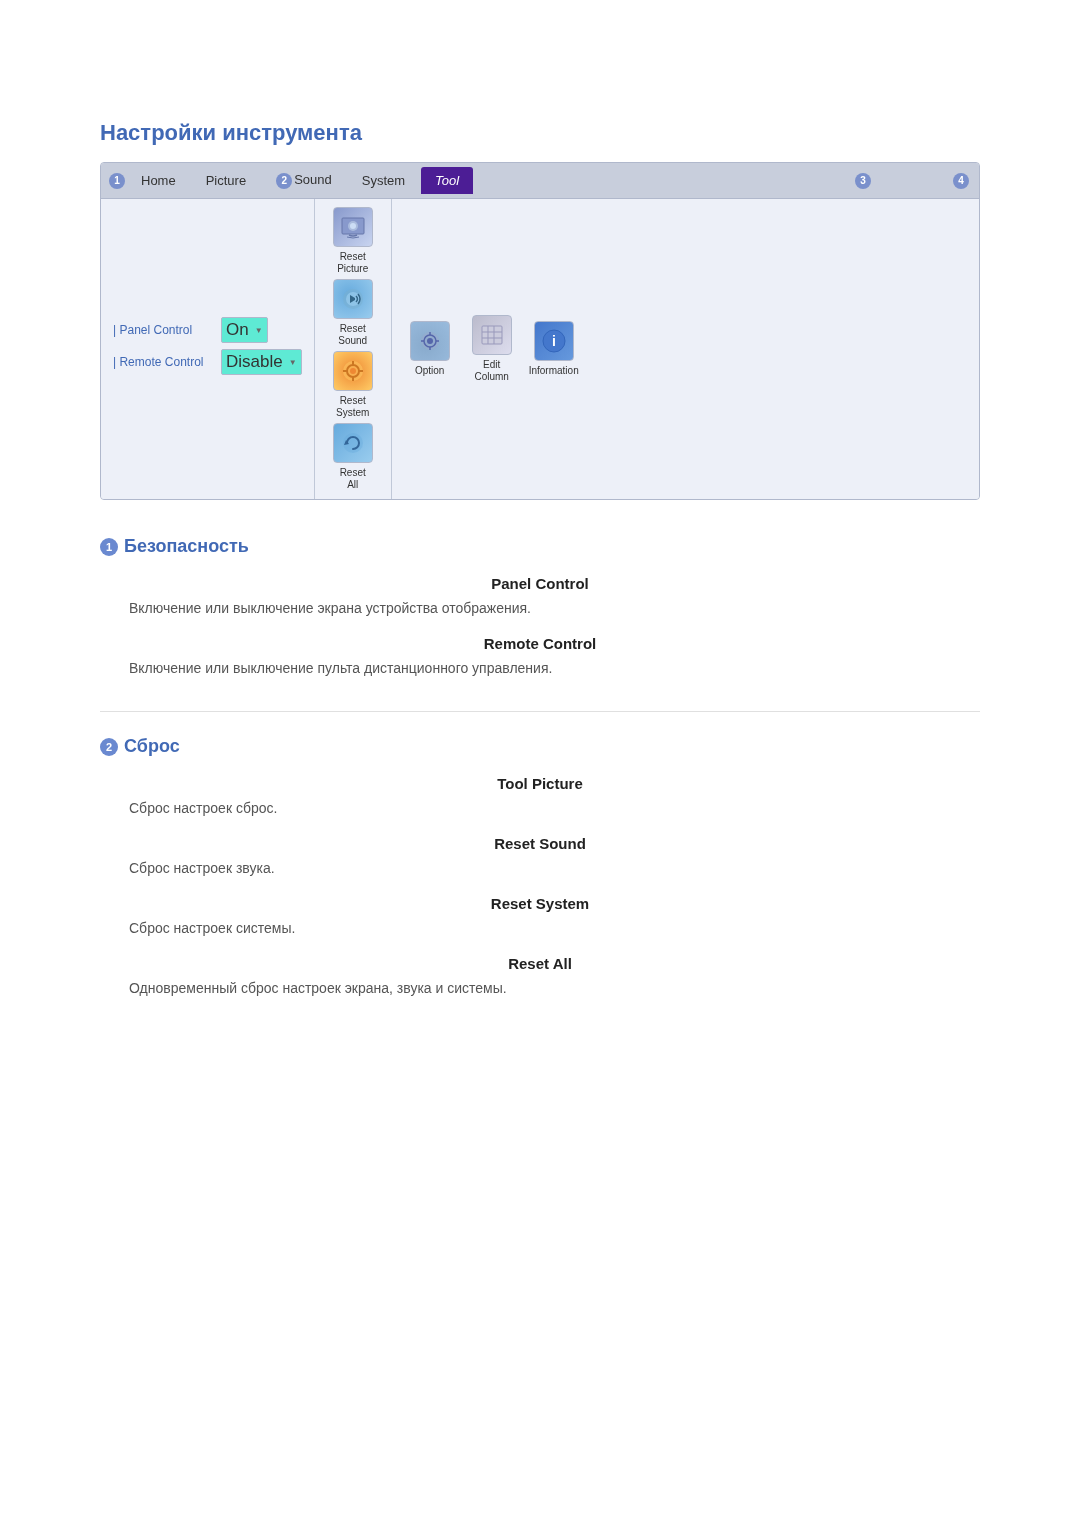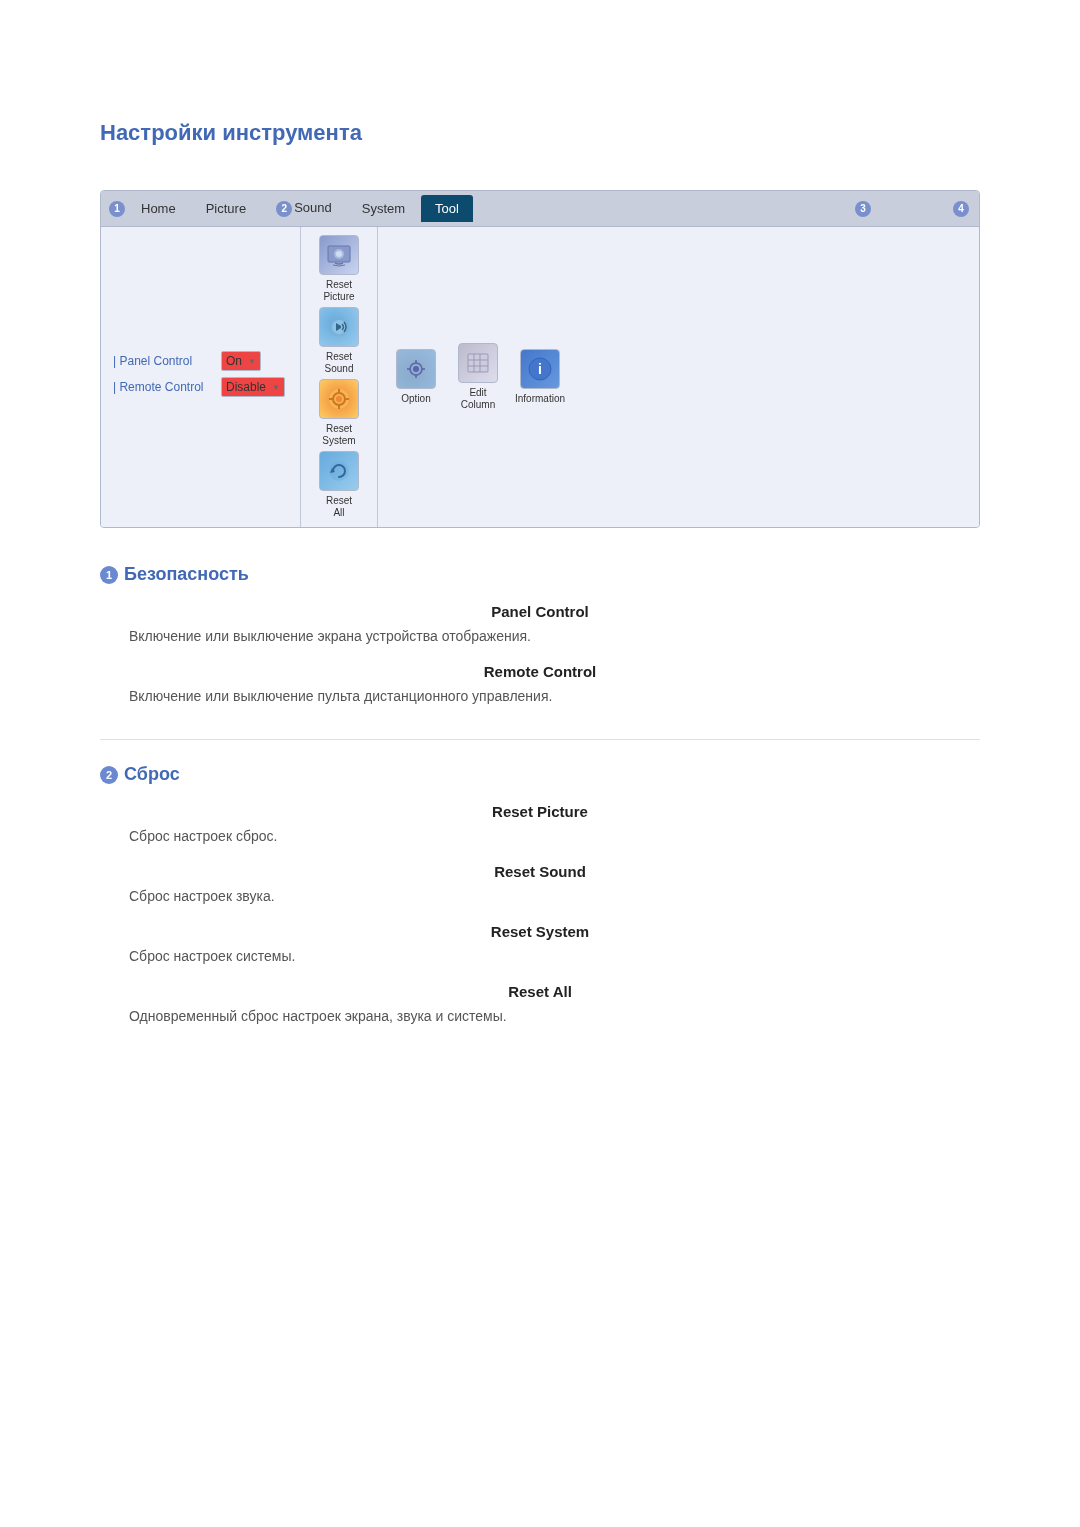--- a/index.html
+++ b/index.html
@@ -10,21 +10,21 @@
       min-height: 1527px;
       color: #333;
     }
     .page-container {
       padding: 120px 100px 80px 100px;
     }
     .page-title {
       color: #4169b5;
       font-size: 22px;
       font-weight: bold;
-      margin-bottom: 44px;
+      margin-bottom: 16px;
     }
 
     
     .toolbar-container {
       border: 1px solid #b0b8cc;
       background: #e8ecf5;
       border-radius: 4px;
       padding: 0;
       margin-bottom: 36px;
       overflow: hidden;
@@ -39,22 +39,23 @@
     }
     .toolbar-tab {
       padding: 6px 14px;
       font-size: 13px;
       color: #333;
       cursor: pointer;
       border-radius: 3px 3px 0 0;
       margin-right: 2px;
     }
     .toolbar-tab.active {
-      background: #0c4a6e;
+      background: #4c1d95;
       color: #fff;
+      font-style: italic;
     }
     .section-number-badge {
       display: inline-flex;
       align-items: center;
       justify-content: center;
       background: #6a89d0;
       color: #fff;
       border-radius: 50%;
       width: 18px;
       height: 18px;
@@ -84,25 +85,25 @@
       margin-bottom: 6px;
       font-size: 12px;
     }
     .toolbar-control-label {
       color: #4169b5;
       margin-right: 8px;
       font-size: 12px;
       width: 100px;
     }
     .toolbar-control-value {
-      background: #ef4444;
+      background: #5eead4;
       border: 1px solid #b0b8cc;
       border-radius: 2px;
       padding: 2px 18px 2px 4px;
-      font-size: 12px;
+      font-size: 17px;
       position: relative;
       color: #333;
     }
     .toolbar-control-value::after {
       content: '▼';
       font-size: 8px;
       position: absolute;
       right: 4px;
       top: 50%;
       transform: translateY(-50%);
@@ -366,21 +367,21 @@
 
   <hr class="section-divider">
 
   <div class="section">
     <div class="section-heading">
       <span class="section-number-badge">2</span>
       <span>Сброс</span>
     </div>
 
     <div class="subsection">
-      <div class="subsection-title">Reset Picture</div>
+      <div class="subsection-title">Tool Picture</div>
       <div class="subsection-desc">Сброс настроек сброс.</div>
     </div>
 
     <div class="subsection">
       <div class="subsection-title">Reset Sound</div>
       <div class="subsection-desc">Сброс настроек звука.</div>
     </div>
 
     <div class="subsection">
       <div class="subsection-title">Reset System</div>

